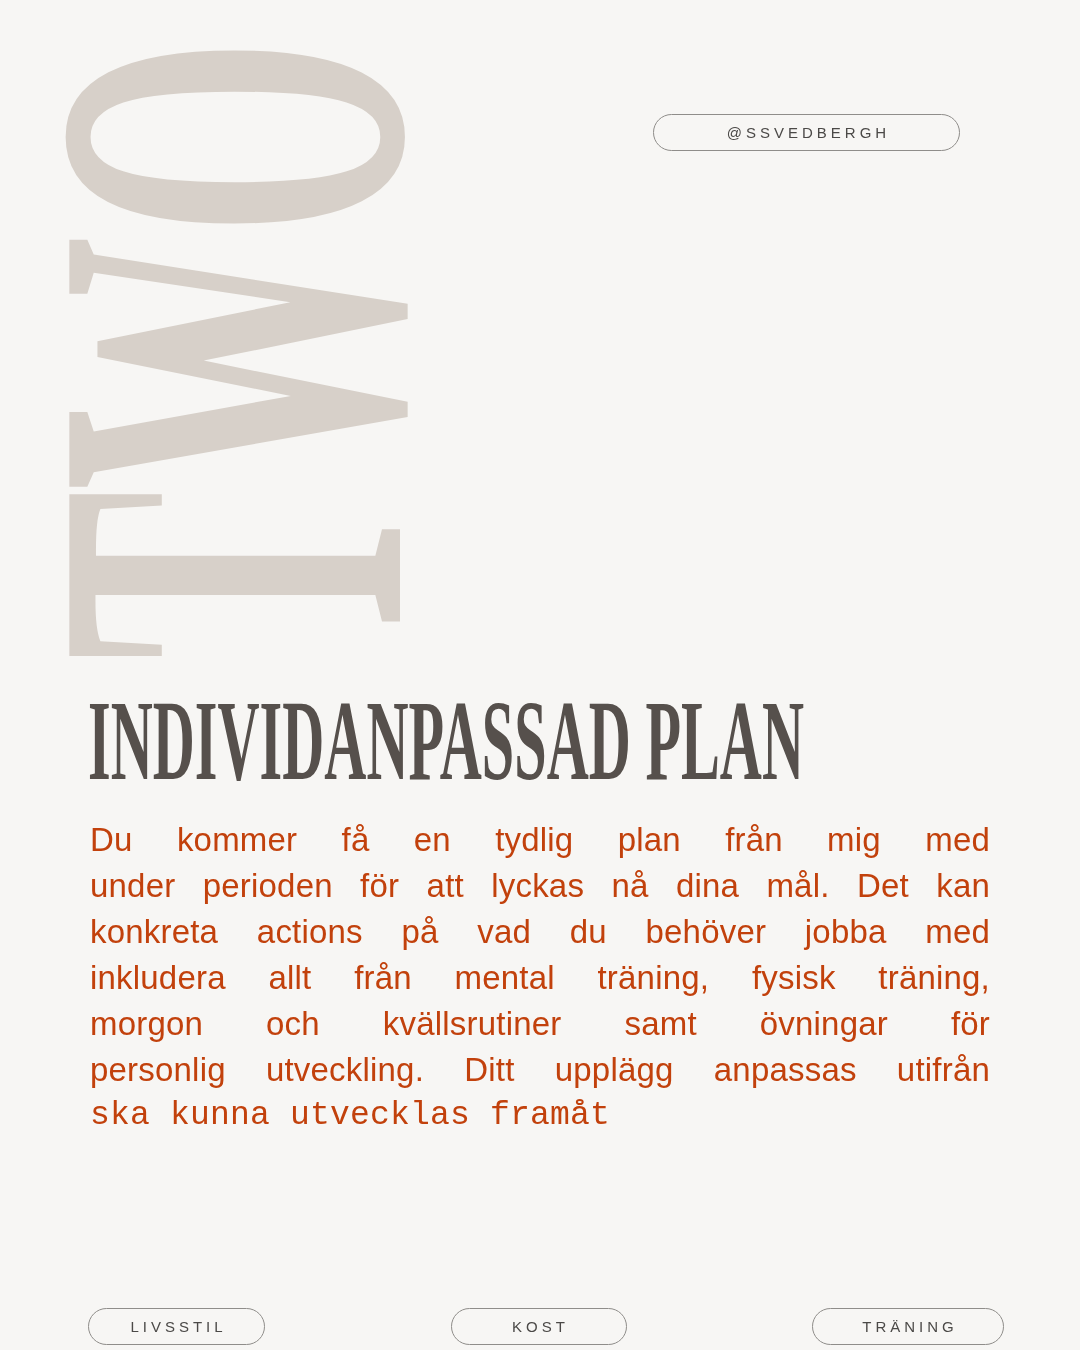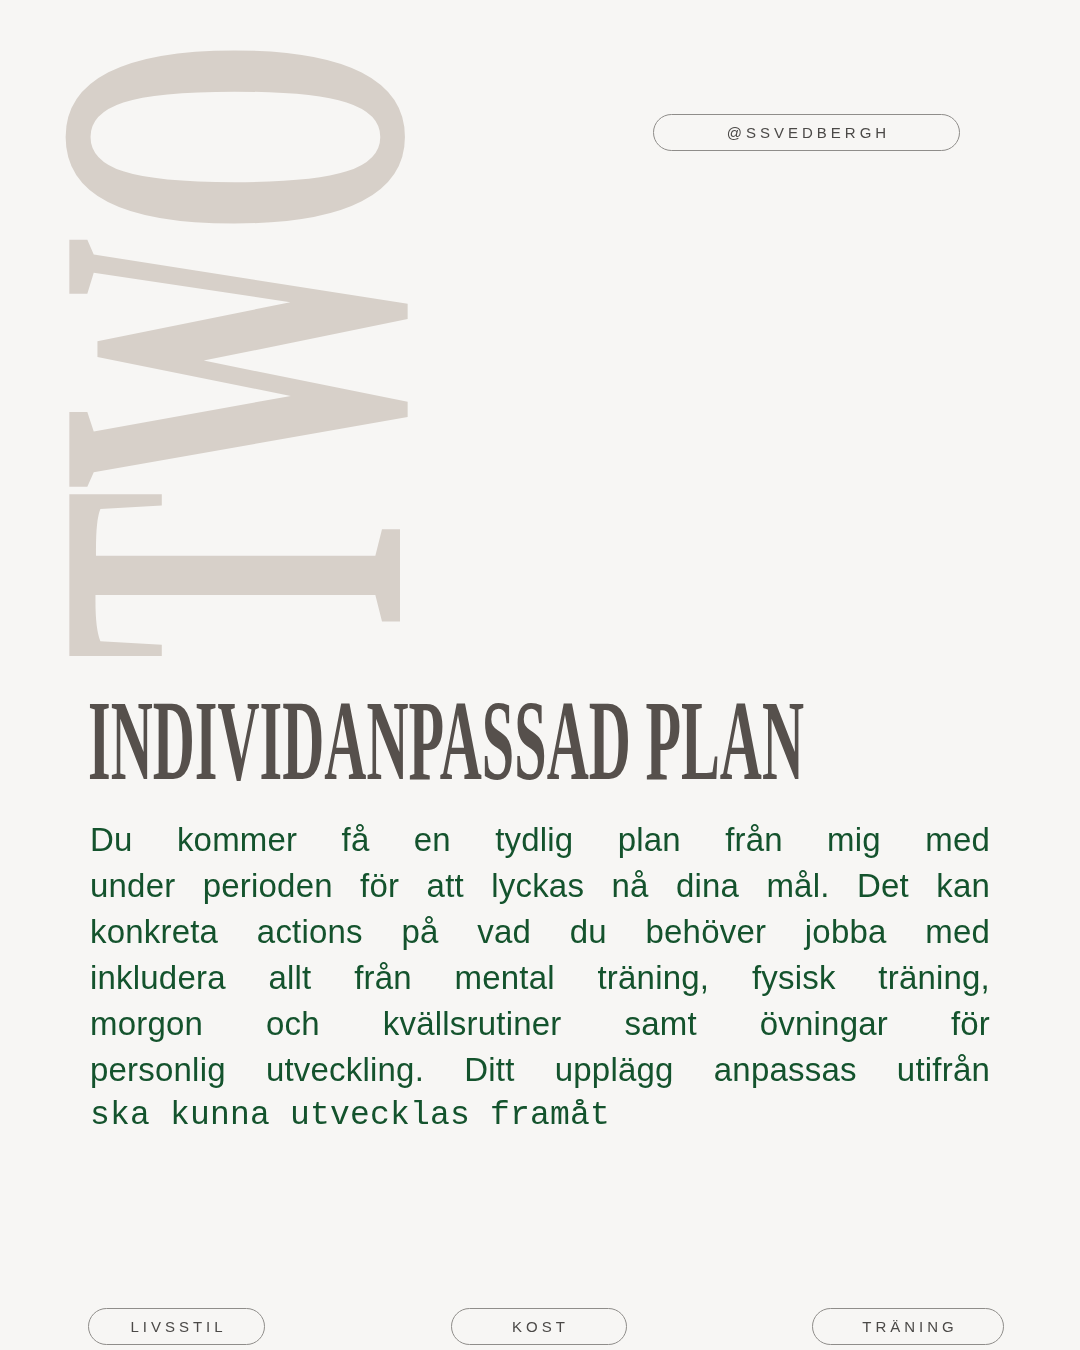--- a/index.html
+++ b/index.html
@@ -83,21 +83,21 @@
     font-family: "Liberation Serif", serif;
     font-weight: bold;
   }
 
   
   .body-copy {
     position: absolute;
     left: 90px;
     top: 817px;
     width: 900px;
-    color: #14532d;
+    color: #c2410c;
     font-size: 33px;
     line-height: 46px;
     letter-spacing: 0.2px;
   }
   .body-line {
     height: 46px;
     text-align: justify;
     text-align-last: justify;
   }
   .body-line.last {

